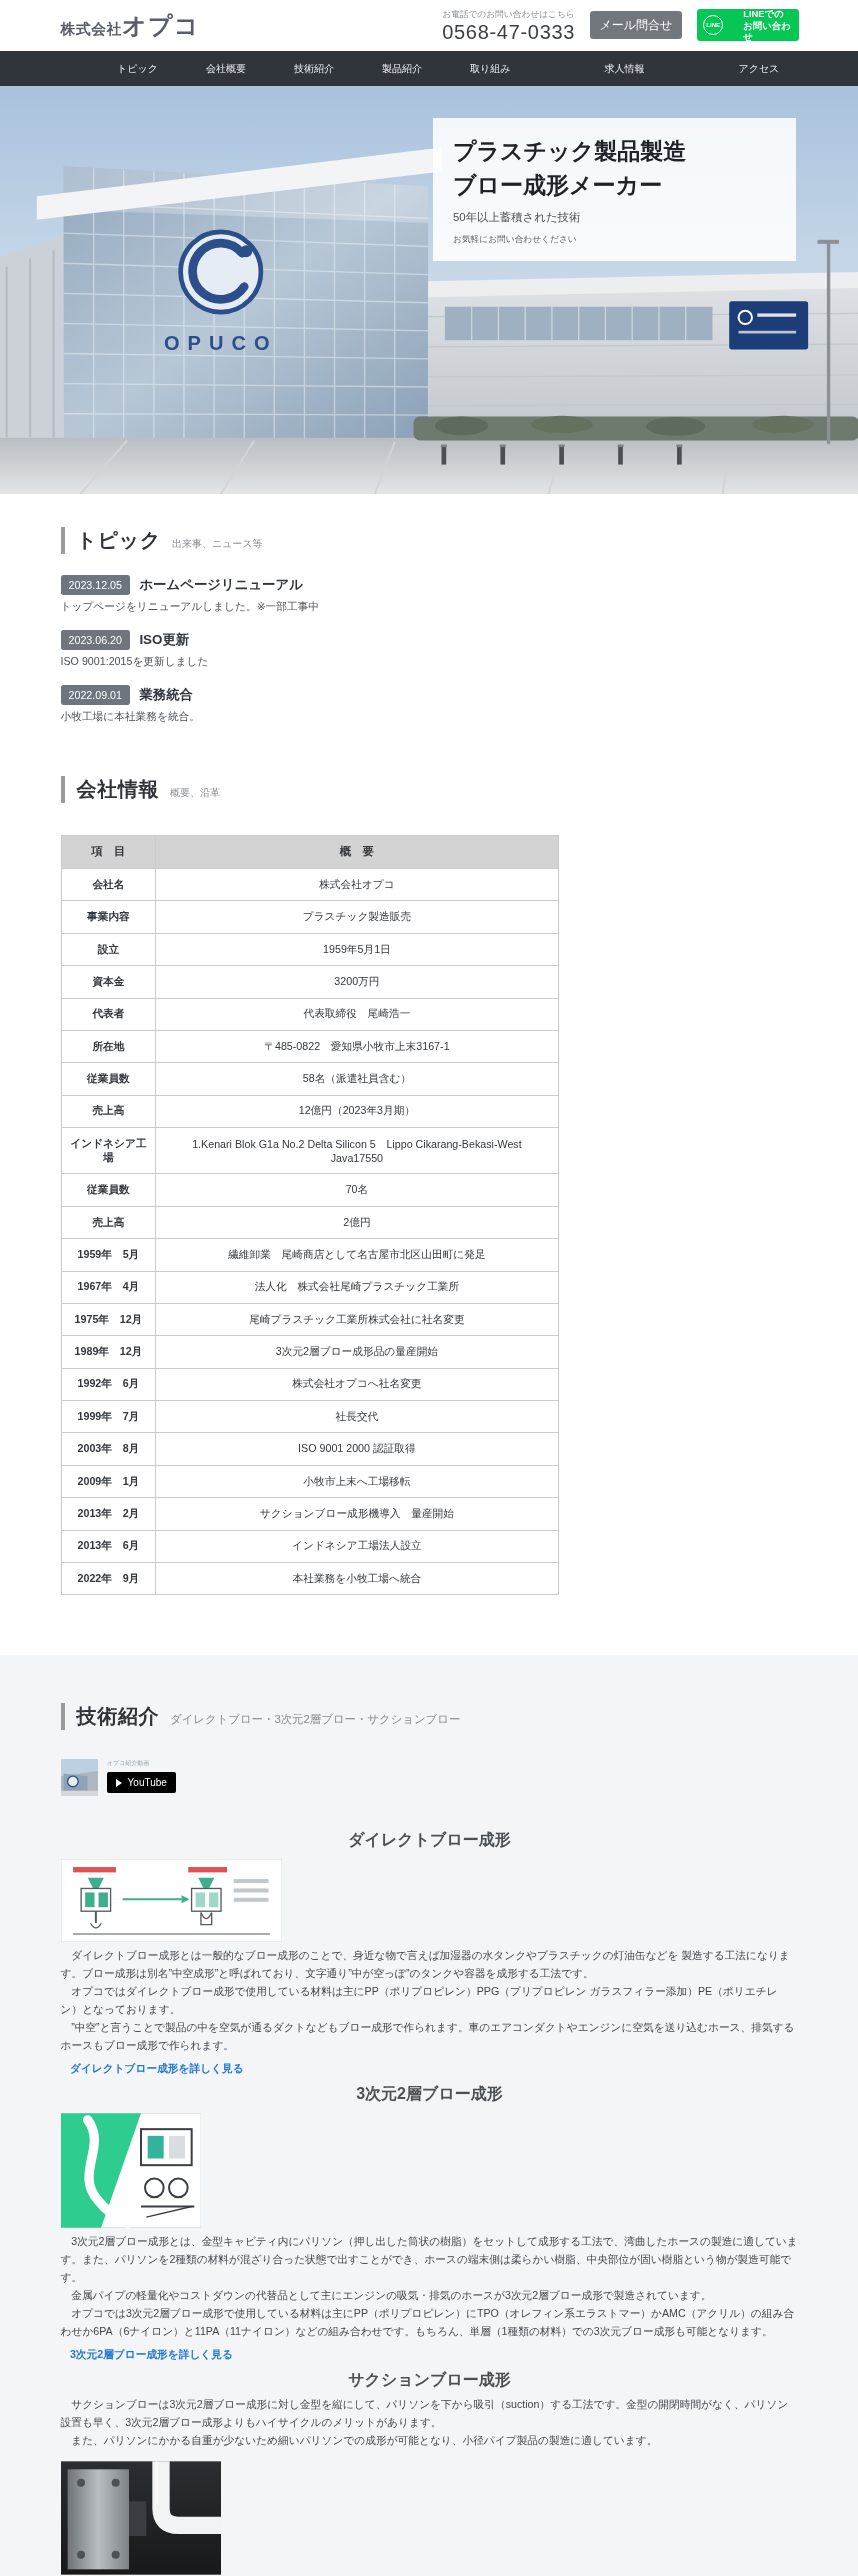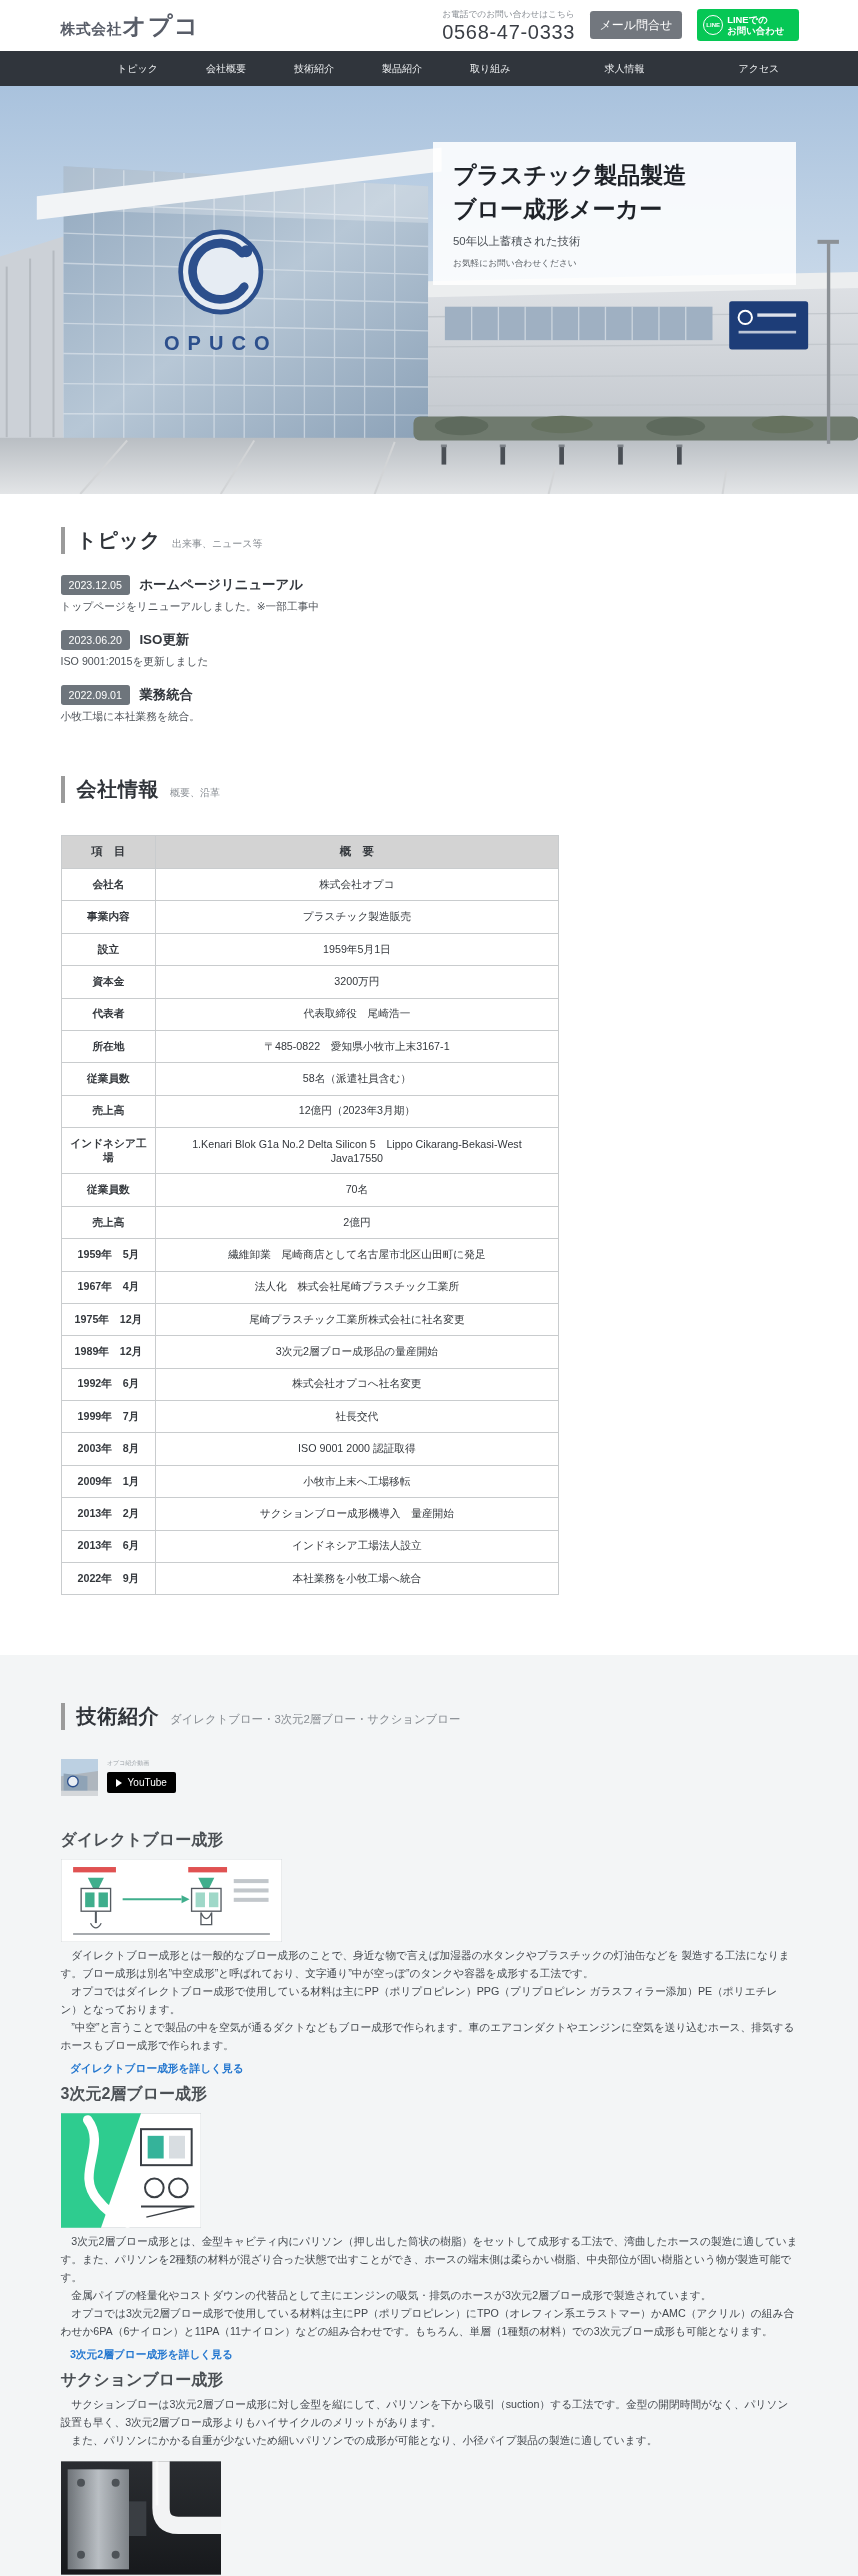--- a/index.html
+++ b/index.html
@@ -12,36 +12,36 @@
   .site-header .container { display:flex; align-items:center; justify-content:space-between; height:100%; }
   .logo { display:flex; align-items:baseline; color:#585d68; cursor:pointer; }
   .logo-small { font-size:14.7px; font-weight:bold; letter-spacing:0.7px; }
   .logo-main { font-size:24px; font-weight:bold; letter-spacing:1.3px; }
   .header-right { display:flex; align-items:center; gap:14.7px; }
   .phone-block { text-align:left; }
   .phone-label { font-size:8.7px; color:#8a8f95; margin-bottom:1.3px; }
   .phone-number { font-size:20px; font-weight:normal; color:#3a3e45; letter-spacing:0.7px; line-height:1; }
   .mail-btn { display:flex; align-items:center; justify-content:center; width:92px; height:28px;
               background:#72777e; color:#fff; font-size:12px; border-radius:3.3px; cursor:pointer; }
-  .line-btn { display:flex; align-items:center; gap:4px; width:102px; height:32px; border-radius:3.3px;
+  .line-btn { display:flex; align-items:center; gap:20px; width:102px; height:32px; border-radius:3.3px;
               color:#fff; padding:0 6.7px; cursor:pointer; }
   .line-badge { flex:0 0 auto; width:20px; height:20px; border:1.3px solid #fff; border-radius:50%;
                 display:flex; align-items:center; justify-content:center; font-size:6px; font-weight:bold; }
   .line-text span { display:block; font-size:9.4px; font-weight:bold; line-height:1.25; }
 
   
   .main-nav { height:35px; background:#30353c; display:flex; align-items:center; padding-left:117px; }
   .main-nav a { color:#eef0f2; font-size:10px; text-decoration:none; cursor:pointer; }
   .main-nav a.g1 { margin-right:48px; }
   .main-nav a.g2 { margin-right:94px; }
 
   
   .hero { position:relative; width:859px; height:408px; overflow:hidden; }
   .hero svg { display:block; }
-  .hero-box { position:absolute; left:433px; top:56px; width:363px; padding:17.4px 20px 14.7px 20px;
+  .hero-box { position:absolute; left:433px; top:32px; width:363px; padding:17.4px 20px 14.7px 20px;
               background:rgba(255,255,255,0.88); }
   .hero-title span { display:block; font-size:23px; font-weight:bold; color:#1f2329; line-height:1.45; }
   .hero-sub { font-size:11.4px; color:#4a4f55; margin-top:8px; }
   .hero-note { font-size:8.7px; color:#5a5f64; margin-top:9.4px; }
 
   
   .sec-head { display:flex; align-items:baseline; border-left:4.7px solid #9b9b9b; padding-left:12px; }
   .sec-head h2 { font-size:20px; font-weight:bold; color:#30343a; letter-spacing:0.7px; }
   .sec-head .sec-sub { font-size:10px; color:#878c92; margin-left:10.7px; }
 
@@ -66,21 +66,21 @@
   
   .tech { margin-top:60px; background:#f3f5f6; padding-top:48px; padding-bottom:27px; }
   .tech .sec-head { margin-bottom:29px; }
   .tech .sec-head .sec-sub { font-size:11.4px; }
   .video-row { display:flex; align-items:flex-start; gap:9.4px; height:45px; }
   .video-thumb { width:37px; height:37px; flex:0 0 auto; cursor:pointer; }
   .video-meta .video-title { font-size:6px; color:#9aa0a6; margin-bottom:4px; }
   .yt-btn { display:inline-flex; align-items:center; gap:5.3px; background:#000000; color:#fff;
             font-size:10px; padding:4.7px 9.4px; border-radius:2px; cursor:pointer; }
   .yt-play { width:0; height:0; border-left:6.7px solid #fff; border-top:4px solid transparent; border-bottom:4px solid transparent; }
-  .tech h3 { font-size:16px; font-weight:bold; color:#4b5055; margin-top:25.4px; }
+  .tech h3 { font-size:16px; font-weight:bold; color:#4b5055; margin-top:25.4px;text-align:center; }
   .tech h3.tight { margin-top:8px; }
   .tech-img { display:block; margin-top:8px; }
   .tech-text { margin-top:4px; }
   .tech-text p { font-size:10.7px; color:#42474d; line-height:18px; }
   .tech-link { display:inline-block; margin-top:8px; color:#2477cf; font-size:10.7px; font-weight:bold;
                margin-left:9.4px; cursor:pointer; text-decoration:none; }
 </style>
 </head>
 <body>
 

